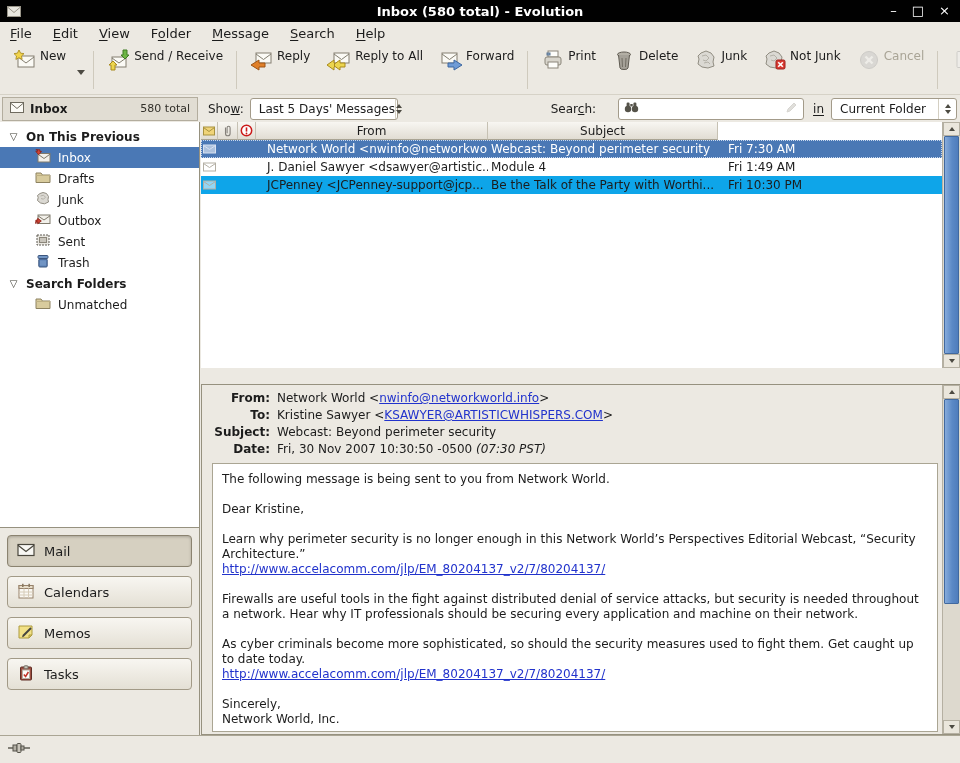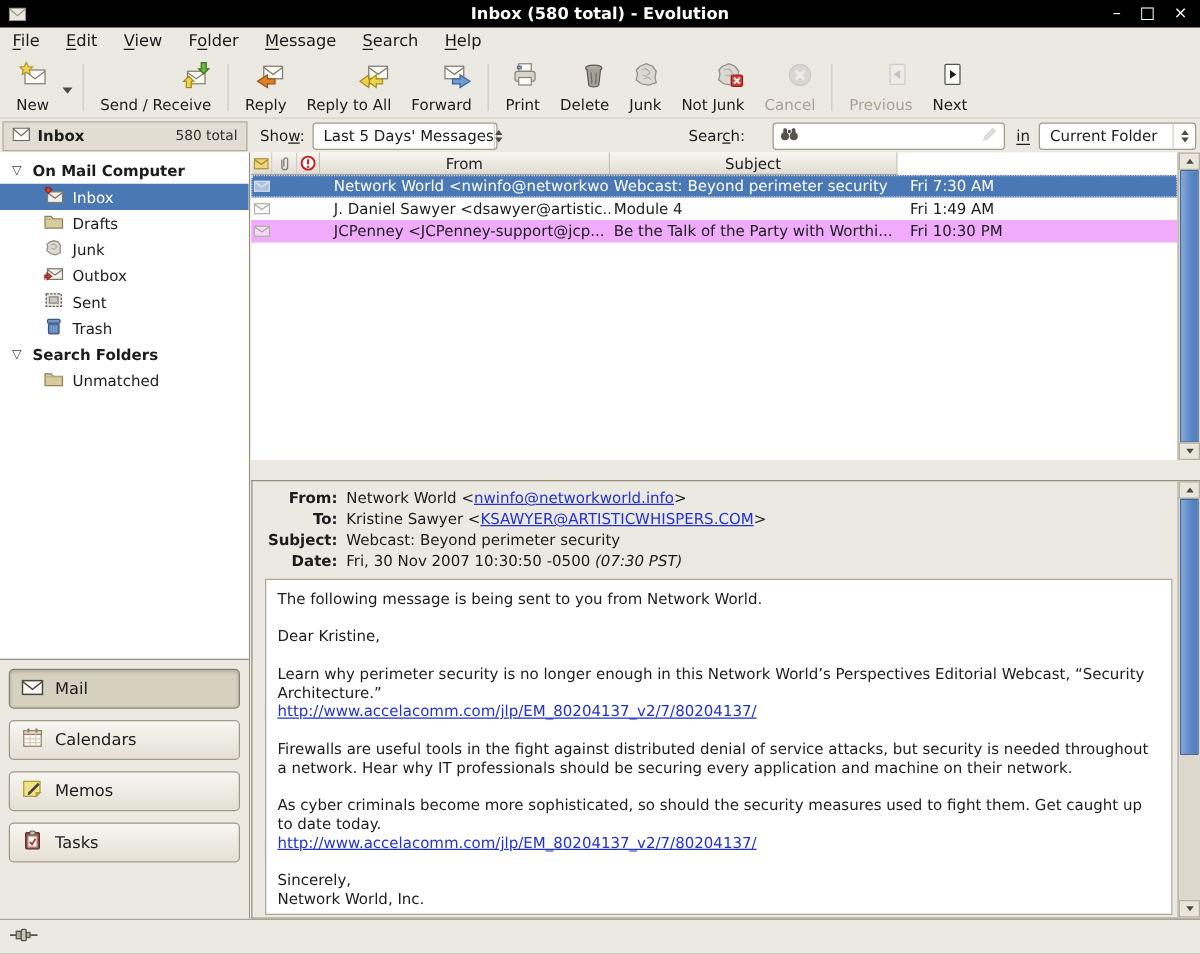--- a/index.html
+++ b/index.html
@@ -14,21 +14,21 @@
   .win-controls{position:absolute;right:10px;top:0;height:22px;display:flex;gap:15px;align-items:center;z-index:2;font-size:13px;color:#fff}
   .win-controls span{cursor:default;line-height:22px}
 
   
   .menubar{position:absolute;top:22px;left:0;right:0;height:23px;display:flex;align-items:center;padding-left:10px;gap:21px;font-size:13px}
   .menu-item{white-space:nowrap}
   .menu-item u{text-underline-offset:2px}
 
   
   .toolbar{position:absolute;top:45px;left:0;right:0;height:50px;border-bottom:1px solid #d6d2c7;display:flex;align-items:center;padding:0 5px}
-  .tbtn{display:flex;flex-direction:column;align-items:flex-end;justify-content:flex-end;height:46px;padding:2px 8px;gap:3px;border-radius:3px;white-space:nowrap}
+  .tbtn{display:flex;flex-direction:row;align-items:flex-start;justify-content:flex-end;height:46px;padding:2px 8px;gap:3px;border-radius:3px;white-space:nowrap}
   .tbtn .lbl{font-size:12px}
   .tbtn.disabled{color:#a9a496}
   .tbtn.disabled svg{opacity:.4;filter:grayscale(1)}
   .tsep{width:1px;height:38px;background:#cfcabd;margin:0 5px;flex:none}
   .new-wrap{display:flex;align-items:flex-end}
   .new-arrow{width:14px;height:40px;display:flex;align-items:center;justify-content:center}
   .tri-dn{width:0;height:0;border-left:4px solid transparent;border-right:4px solid transparent;border-top:5px solid #4c4a42}
   .tri-up-s{width:0;height:0;border-left:3.5px solid transparent;border-right:3.5px solid transparent;border-bottom:4px solid #4c4a42}
   .tri-dn-s{width:0;height:0;border-left:3.5px solid transparent;border-right:3.5px solid transparent;border-top:4px solid #4c4a42}
 
@@ -66,21 +66,21 @@
   .content{position:absolute;left:201px;top:122px;right:0;bottom:28px}
 
   .list-pane{position:absolute;top:0;left:0;right:0;height:246px;background:#fff}
   .list-header{position:absolute;top:0;left:0;right:18px;height:18px;display:flex}
   .hcell{background:linear-gradient(#f8f6f2,#e1ddd3);border-right:1px solid #c6c1b3;border-bottom:1px solid #a9a494;
          display:flex;align-items:center;justify-content:center;overflow:hidden}
   .c-ic1{width:17px;flex:none}.c-ic2{width:20px;flex:none}.c-ic3{width:18px;flex:none}
   .c-from{width:232px;flex:none}.c-subj{width:230px;flex:none}.c-date{flex:1}
   .rows{position:absolute;top:18px;left:0;right:18px}
   .lrow{height:18px;display:flex;align-items:center;white-space:nowrap;color:#1c1c1c}
-  .lrow.alt{background:#f0abfc}
+  .lrow.alt{background:#0ea5e9}
   .lrow.selected{background:#4a78b5;color:#fff;outline:1px dotted #c9d8ee;outline-offset:-1px}
   .lrow .ric1{width:17px;flex:none;display:flex;justify-content:center}
   .lrow .ric2{width:20px;flex:none}.lrow .ric3{width:18px;flex:none}
   .lrow .rfrom{width:232px;flex:none;padding-left:11px;overflow:hidden}
   .lrow .rsubj{width:230px;flex:none;padding-left:3px;overflow:hidden}
   .lrow .rdate{flex:1;padding-left:10px;overflow:hidden}
   .lrow .env{color:#b3afa4}
   .lrow.selected .env{color:#d7e1f1}
 
   
@@ -291,21 +291,21 @@
           <span class="tri-up-s"></span>
           <span class="tri-dn-s"></span>
         </span>
     </span>
   </div>
 
   <div class="sidebar">
     <div class="tree">
       <div class="tree-section">
         <span class="expander">▽</span>
-        <span>On Mail Computer</span>
+        <span>On This Previous</span>
       </div>
       <div class="tree-item selected">
         <span><svg width="16" height="14" viewBox="0 0 16 14">
               <rect x="3" y="4.5" width="12" height="8.5" fill="#f2f0ea" stroke="#7f7a6c"></rect>
               <polyline points="3,5.2 9,9.5 15,5.2" fill="none" stroke="#7f7a6c"></polyline>
               <polygon points="1,1 6,1 6,3 8,3 4.5,7 1,3 3,3 3,1" fill="#cf4436" stroke="#8e2219" transform="scale(0.82) translate(0,0)"></polygon>
             </svg></span>
         <span>Inbox</span>
       </div>
       <div class="tree-item">

